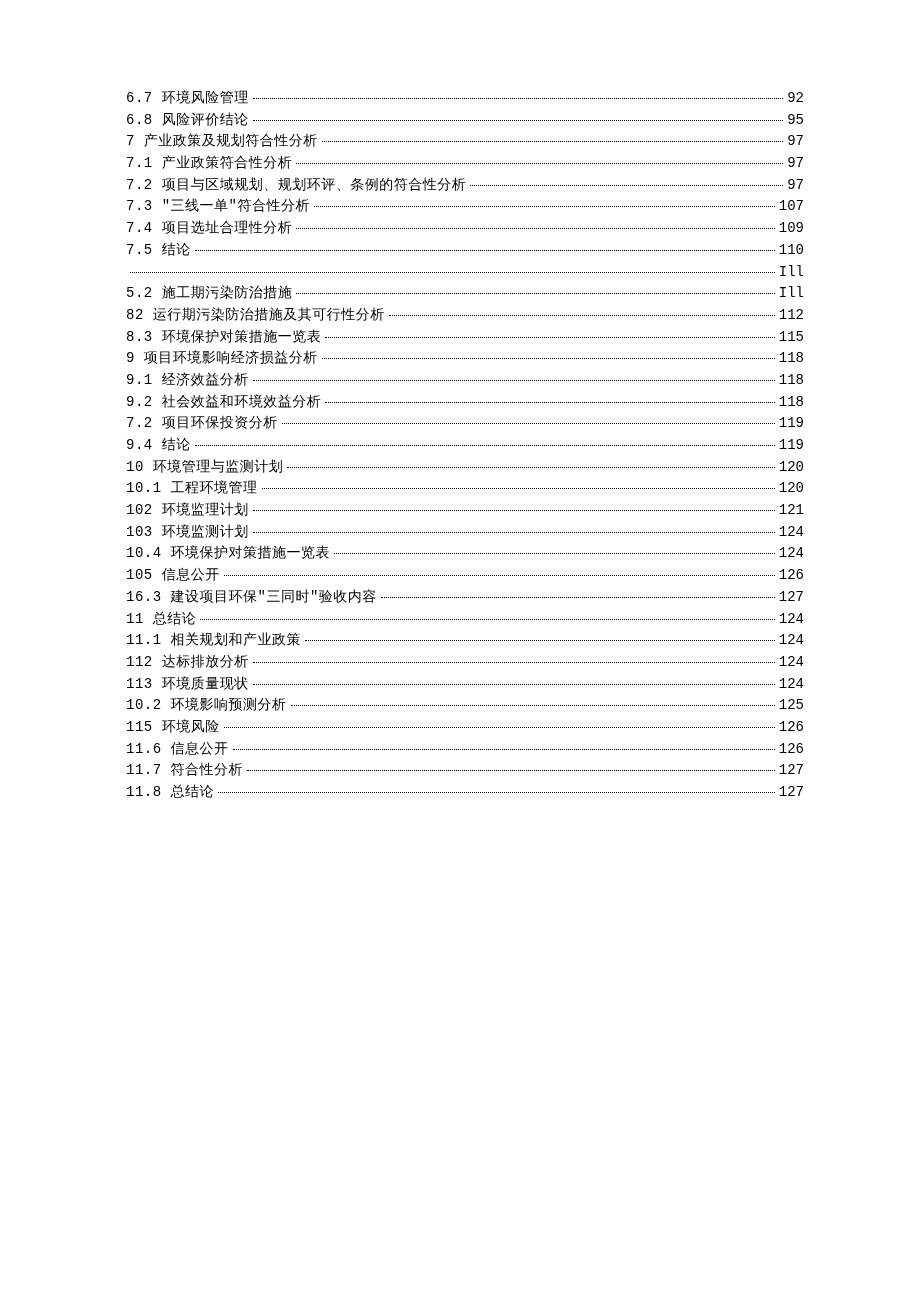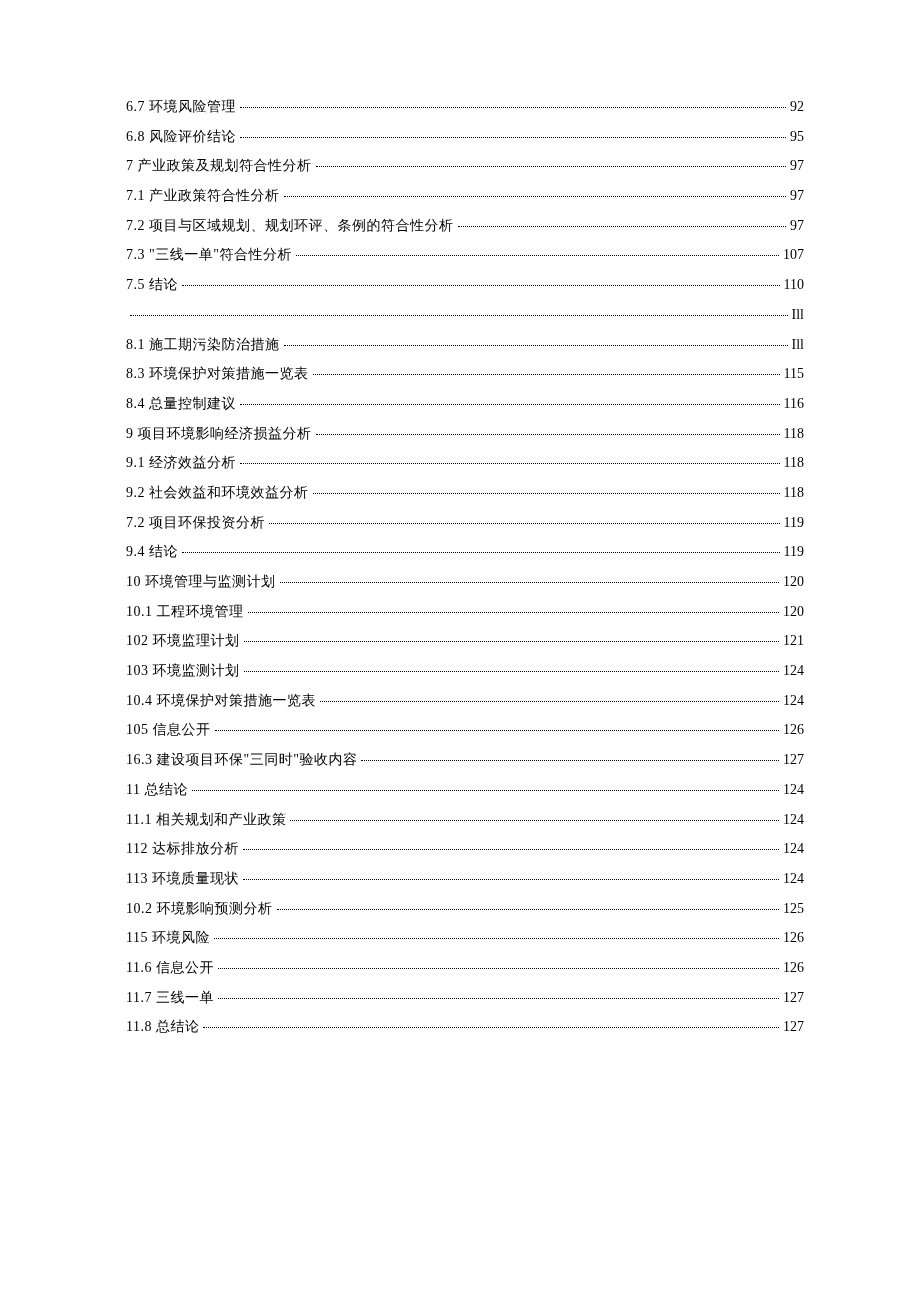--- a/index.html
+++ b/index.html
@@ -15,41 +15,41 @@
     .toc-list {
       list-style: none;
     }
     .toc-entry {
       display: flex;
       align-items: baseline;
       white-space: nowrap;
       overflow: hidden;
       margin: 0;
       line-height: 1.55;
+      font-family: Liberation Mono, monospace;
     }
     .toc-title {
       flex: 0 0 auto;
       letter-spacing: 0.5px;
     }
     .toc-title .num {
       display: inline-block;
     }
     .toc-dots {
       flex: 1 1 auto;
       overflow: hidden;
       border-bottom: 1.5px dotted #000;
       margin: 0 4px 3px 4px;
       position: relative;
       top: -3px;
       height: 1px;
     }
     .toc-page {
       flex: 0 0 auto;
       text-align: center;
-      margin-top: 8px;
     }
   </style>
 </head>
 <body>
 
 <ul class="toc-list" id="toc-container">
     <li class="toc-entry">
       <span class="toc-title"><span class="num">6.7</span>  <span>环境风险管理</span></span>
       <span class="toc-dots"></span>
       <span class="toc-page">92</span>
@@ -73,44 +73,49 @@
       <span class="toc-title"><span class="num">7.2</span>  <span>项目与区域规划、规划环评、条例的符合性分析</span></span>
       <span class="toc-dots"></span>
       <span class="toc-page">97</span>
     </li>
     <li class="toc-entry">
       <span class="toc-title"><span class="num">7.3</span>  <span>"三线一单"符合性分析</span></span>
       <span class="toc-dots"></span>
       <span class="toc-page">107</span>
     </li>
     <li class="toc-entry">
+      <span class="toc-title"><span class="num">7.4</span>  <span>项目选址合理性分析</span></span>
+      <span class="toc-dots"></span>
+      <span class="toc-page">109</span>
+    </li>
+    <li class="toc-entry">
       <span class="toc-title"><span class="num">7.5</span>  <span>结论</span></span>
       <span class="toc-dots"></span>
       <span class="toc-page">110</span>
     </li>
     <li class="toc-entry">
       <span class="toc-dots"></span>
       <span class="toc-page">Ill</span>
     </li>
     <li class="toc-entry">
-      <span class="toc-title"><span class="num">8.1</span>  <span>施工期污染防治措施</span></span>
+      <span class="toc-title"><span class="num">5.2</span>  <span>施工期污染防治措施</span></span>
       <span class="toc-dots"></span>
       <span class="toc-page">Ill</span>
     </li>
     <li class="toc-entry">
+      <span class="toc-title"><span class="num">82</span> <span>运行期污染防治措施及其可行性分析</span></span>
+      <span class="toc-dots"></span>
+      <span class="toc-page">112</span>
+    </li>
+    <li class="toc-entry">
       <span class="toc-title"><span class="num">8.3</span>  <span>环境保护对策措施一览表</span></span>
       <span class="toc-dots"></span>
       <span class="toc-page">115</span>
     </li>
     <li class="toc-entry">
-      <span class="toc-title"><span class="num">8.4</span>  <span>总量控制建议</span></span>
-      <span class="toc-dots"></span>
-      <span class="toc-page">116</span>
-    </li>
-    <li class="toc-entry">
       <span class="toc-title"><span class="num">9</span> <span>项目环境影响经济损益分析</span></span>
       <span class="toc-dots"></span>
       <span class="toc-page">118</span>
     </li>
     <li class="toc-entry">
       <span class="toc-title"><span class="num">9.1</span>  <span>经济效益分析</span></span>
       <span class="toc-dots"></span>
       <span class="toc-page">118</span>
     </li>
     <li class="toc-entry">
@@ -192,21 +197,21 @@
       <span class="toc-title"><span class="num">115</span> <span>环境风险</span></span>
       <span class="toc-dots"></span>
       <span class="toc-page">126</span>
     </li>
     <li class="toc-entry">
       <span class="toc-title"><span class="num">11.6</span>  <span>信息公开</span></span>
       <span class="toc-dots"></span>
       <span class="toc-page">126</span>
     </li>
     <li class="toc-entry">
-      <span class="toc-title"><span class="num">11.7</span>  <span>三线一单</span></span>
+      <span class="toc-title"><span class="num">11.7</span>  <span>符合性分析</span></span>
       <span class="toc-dots"></span>
       <span class="toc-page">127</span>
     </li>
     <li class="toc-entry">
       <span class="toc-title"><span class="num">11.8</span>  <span>总结论</span></span>
       <span class="toc-dots"></span>
       <span class="toc-page">127</span>
     </li>
   </ul>
 

